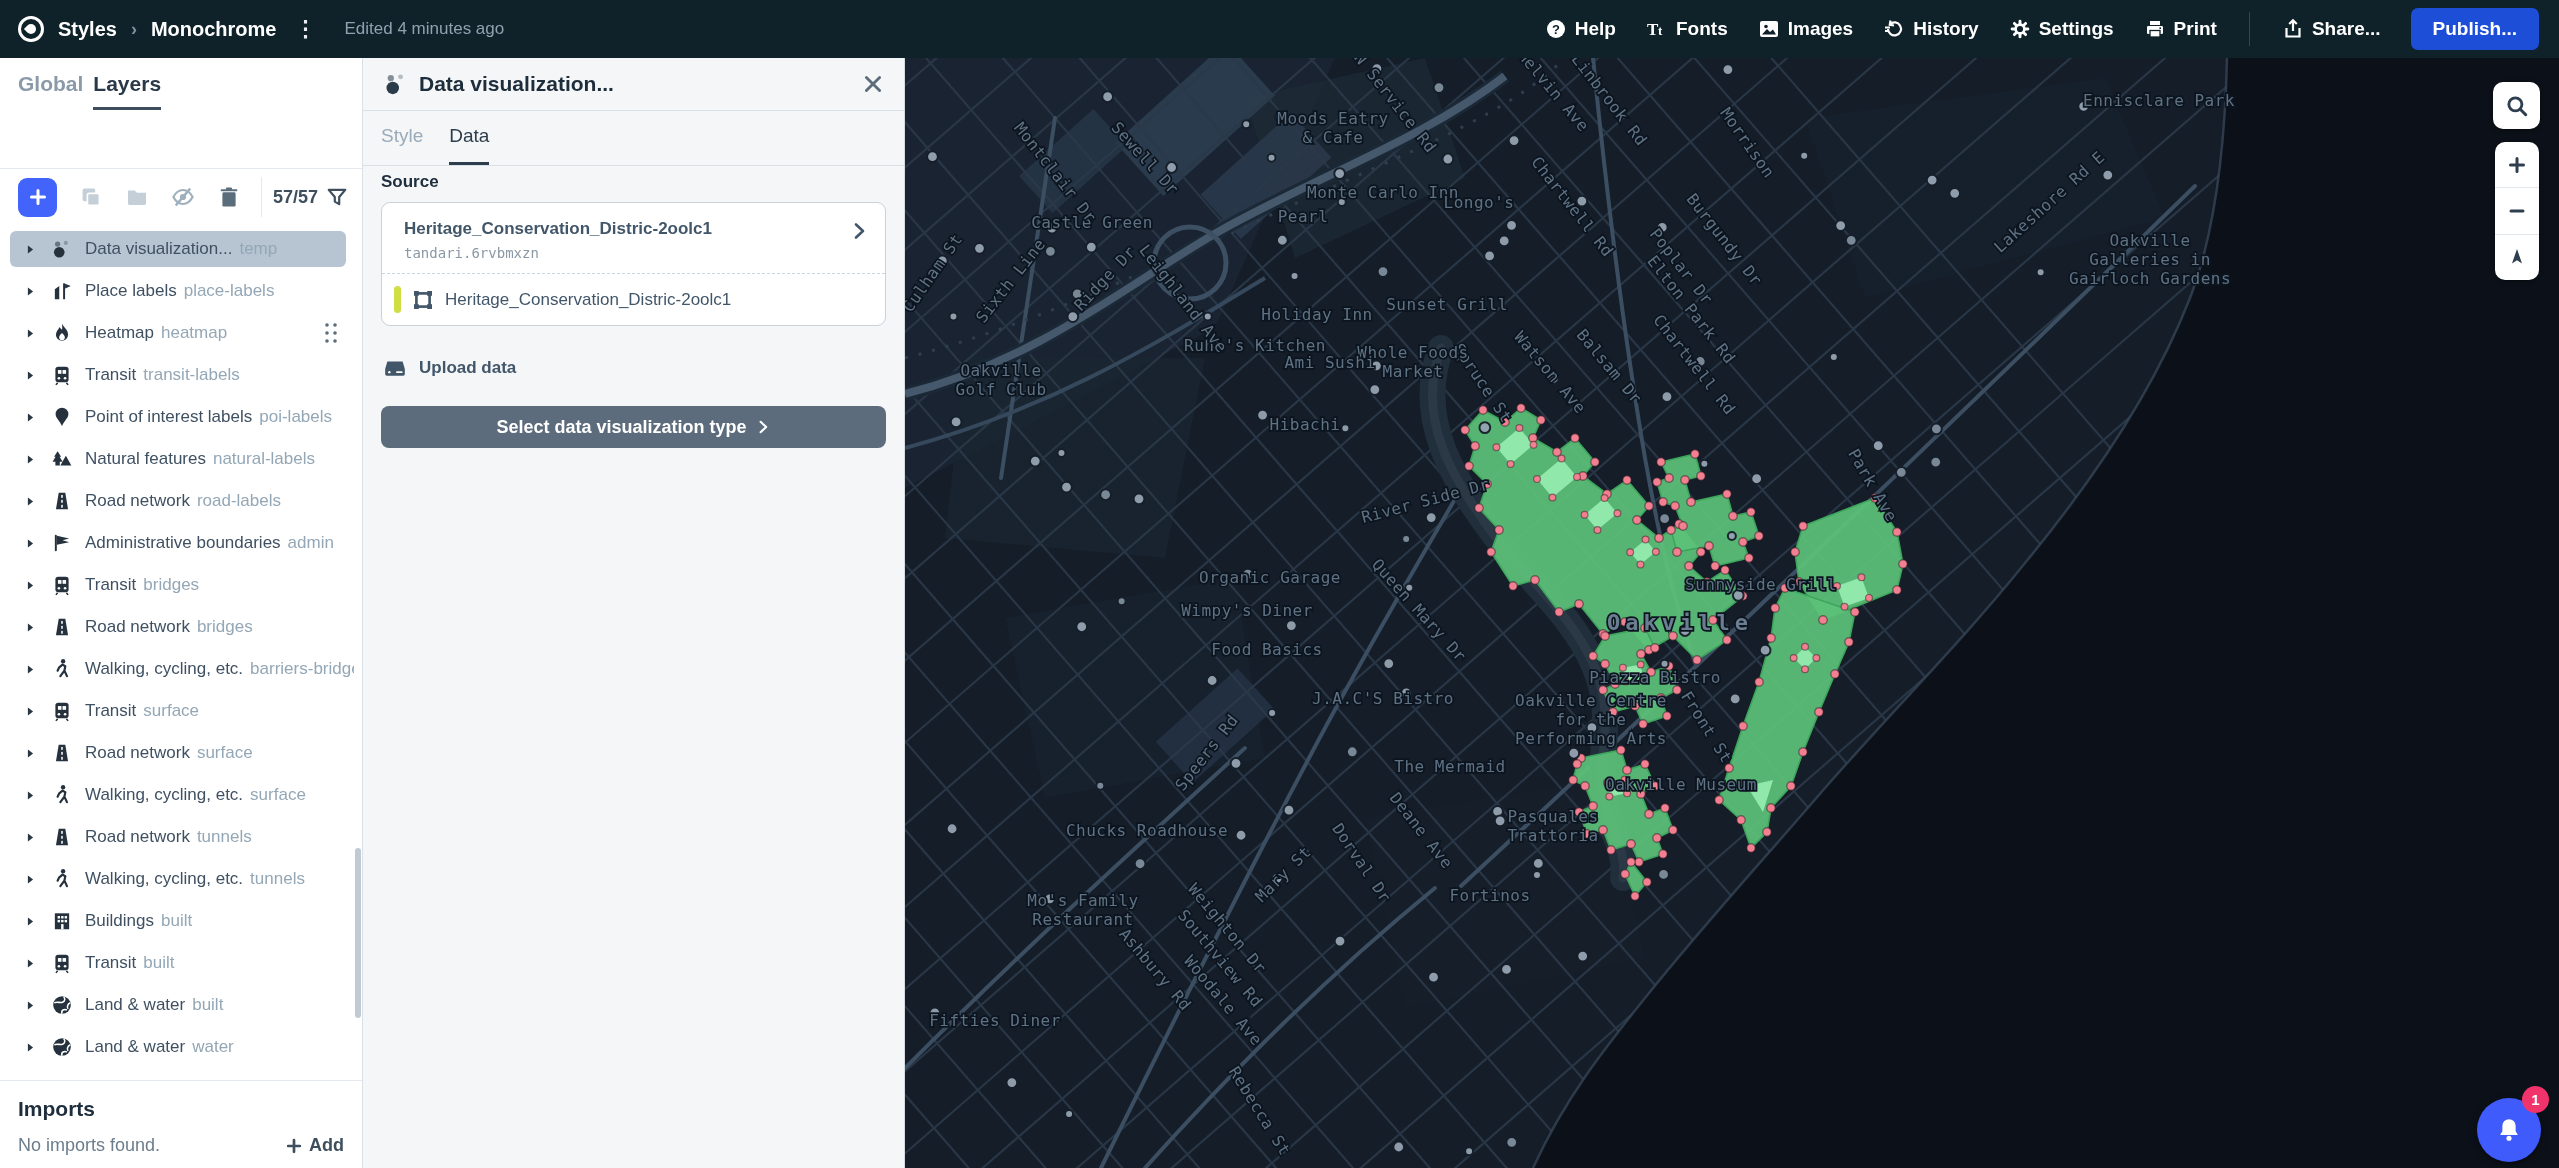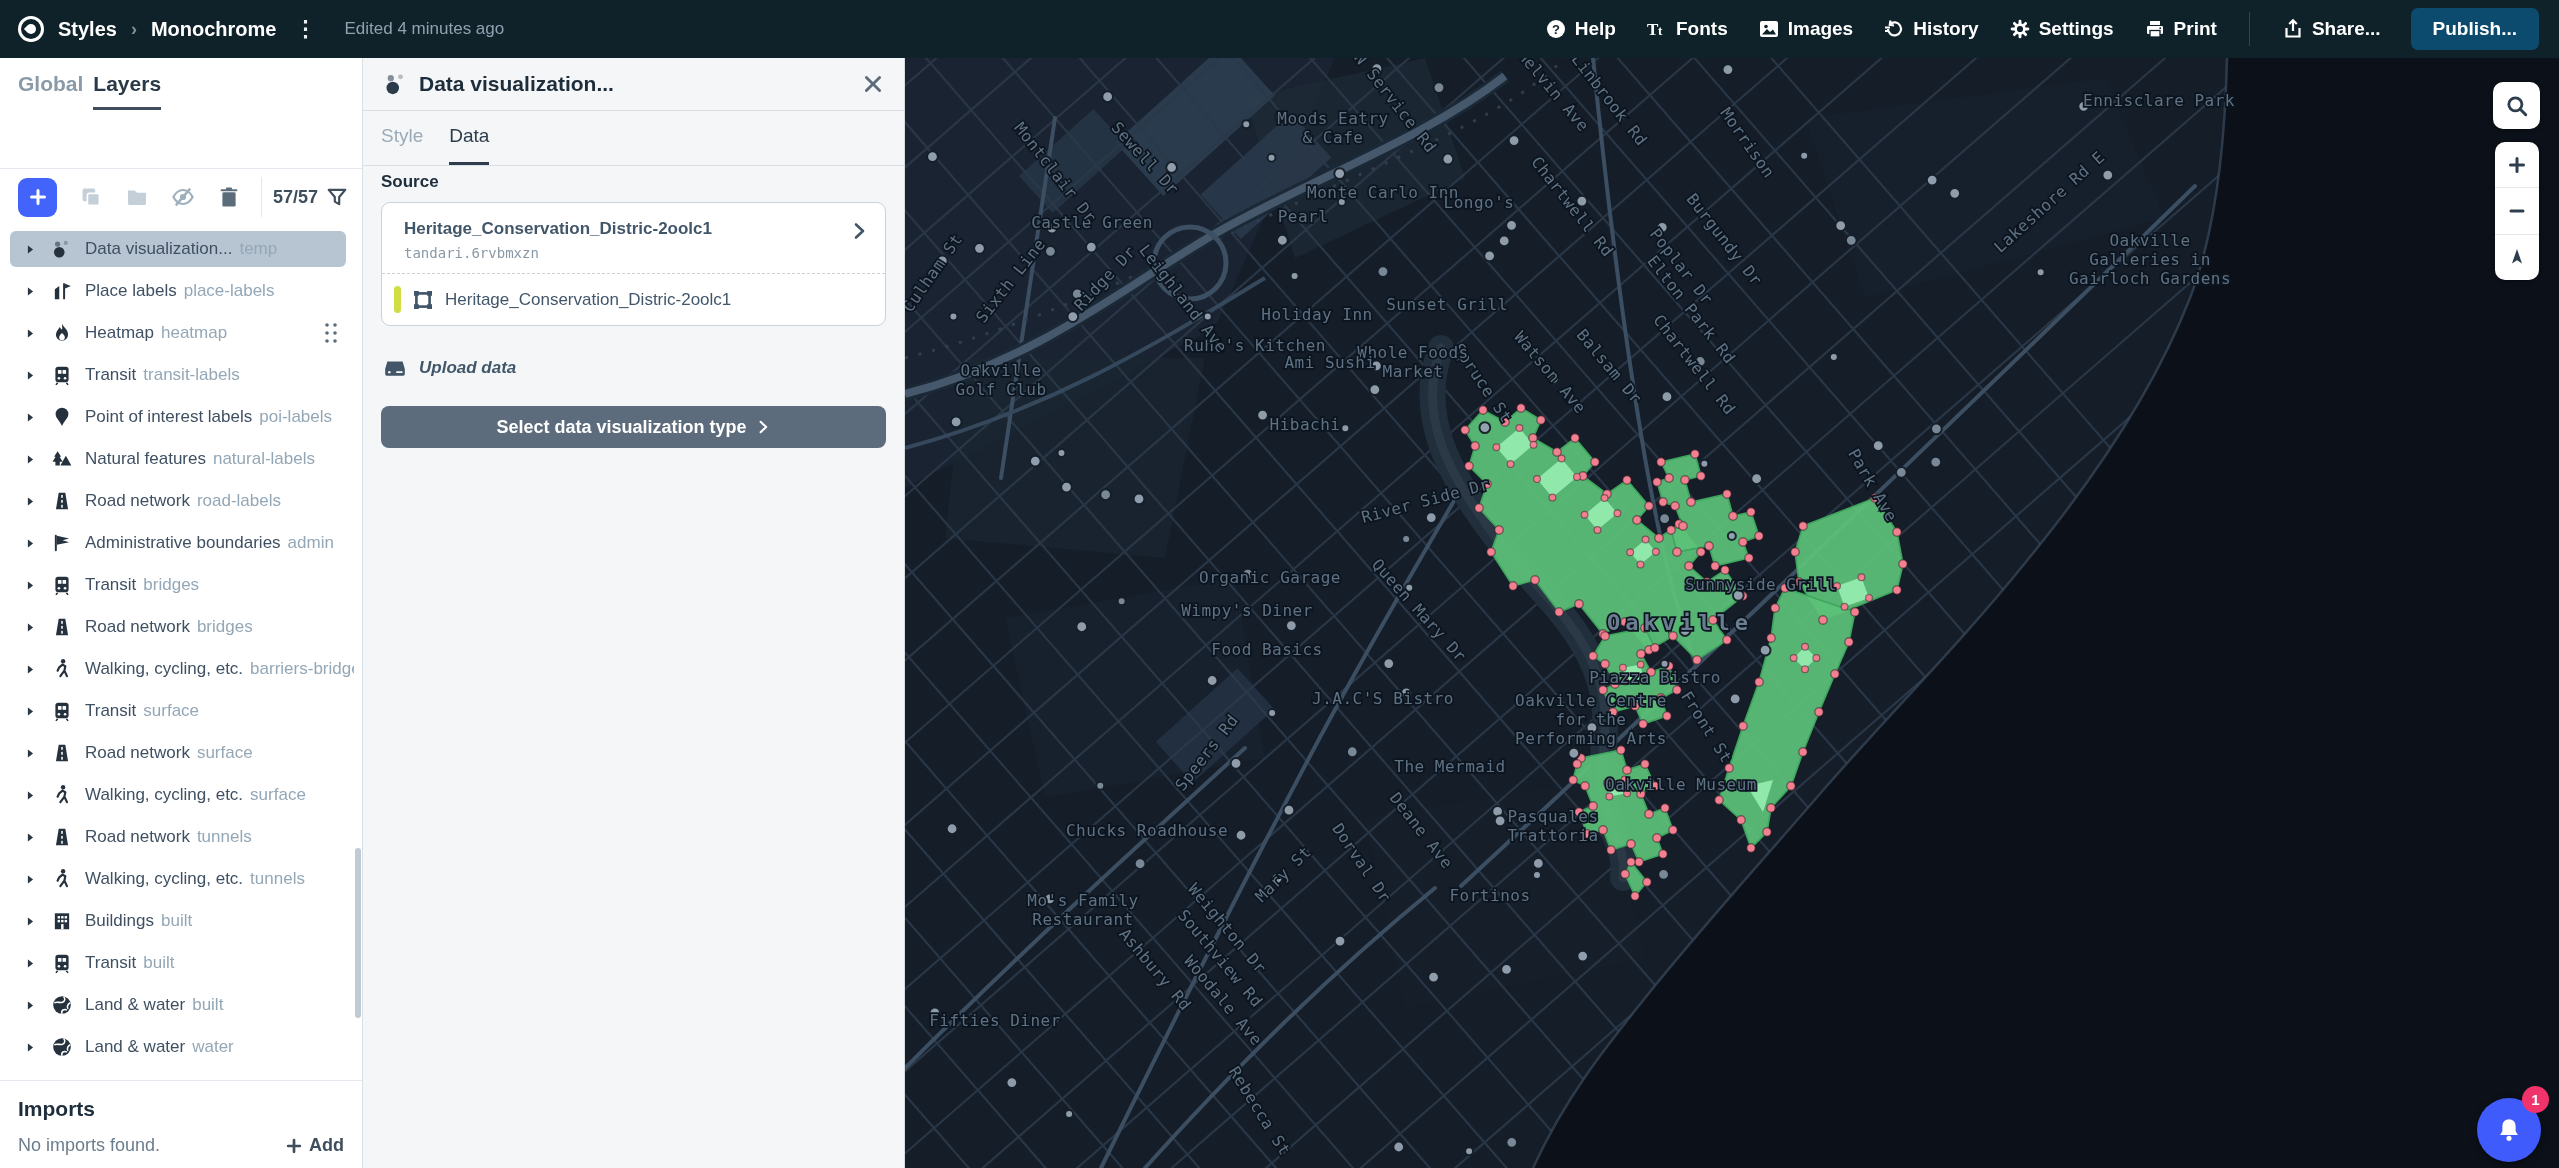--- a/index.html
+++ b/index.html
@@ -13,21 +13,21 @@
   .logo { width:26px; height:26px; border:3px solid #fff; border-radius:50%; position:relative; }
   .logo::after { content:""; position:absolute; left:5px; top:5px; width:10px; height:10px; background:#fff; border-radius:50% 50% 50% 0; transform:rotate(45deg); }
   .crumb { font-size:20px; font-weight:bold; color:#fff; }
   .crumb-sep { color:#7f93a2; font-size:18px; font-weight:bold; }
   .vdots { color:#e8eef2; font-size:22px; font-weight:bold; letter-spacing:0; padding:0 4px; line-height:14px; }
   .edited { color:#8fa2b0; font-size:17px; margin-left:10px; }
   .tb-right { display:flex; align-items:center; gap:30px; padding-right:20px; }
   .tb-item { display:flex; align-items:center; gap:8px; font-size:19px; font-weight:bold; color:#fff; cursor:pointer; }
   .tb-item svg { width:22px; height:22px; }
   .tb-divider { width:1px; height:34px; background:#32464f; margin:0 2px; }
-  .publish-btn { background:#0c4a6e; color:#fff; font-size:19px; font-weight:bold; border:none;
+  .publish-btn { background:#1d4ed8; color:#fff; font-size:19px; font-weight:bold; border:none;
                  border-radius:7px; padding:10px 22px; cursor:pointer; }
 
   
   #sidebar { position:absolute; left:0; top:58px; width:363px; height:1110px; background:#fff; border-right:1px solid #d9e0e6; }
   .side-tabs { display:flex; gap:10px; padding:14px 0 0 18px; height:52px; }
   .side-tab { font-size:21px; font-weight:bold; padding-bottom:8px; cursor:pointer; }
   .side-tab.inactive { color:#8a9aa9; }
   .side-tab.active { color:#2a3948; border-bottom:3px solid #3e4e5d; }
   .side-sep { position:absolute; left:0; top:110px; width:362px; height:1px; background:#e3e9ee; }
   .toolbar { position:absolute; left:0; top:111px; width:362px; height:56px; display:flex; align-items:center; }
@@ -68,21 +68,21 @@
   .src-heading { font-size:17px; font-weight:bold; color:#202f3d; margin:6px 0 0 18px; }
   .src-card { margin:10px 18px 0 18px; background:#fff; border:1px solid #c7d2da; border-radius:9px; }
   .src-top { padding:16px 16px 12px 22px; position:relative; cursor:pointer; }
   .src-name { font-size:17px; font-weight:bold; color:#42566a; }
   .src-id { font-family:"DejaVu Sans Mono", monospace; font-size:14px; color:#8a98a5; margin-top:6px; }
   .src-chev { position:absolute; right:16px; top:18px; width:20px; height:20px; color:#42566a; }
   .src-bottom { border-top:1px dashed #c9d4dc; display:flex; align-items:center; padding:12px 16px 12px 12px; cursor:pointer; }
   .src-pill { width:7px; height:27px; border-radius:4px; background:#cede43; flex:none; }
   .poly-ic { width:24px; height:24px; color:#42566a; margin-left:10px; flex:none; }
   .src-layer { font-size:17px; color:#42566a; margin-left:10px; white-space:nowrap; overflow:hidden; }
-  .upload-row { display:flex; align-items:center; gap:12px; margin:30px 0 0 20px; cursor:pointer; color:#42566a;font-style:italic; }
+  .upload-row { display:flex; align-items:center; gap:12px; margin:30px 0 0 20px; cursor:pointer; color:#42566a; }
   .upload-row svg { width:24px; height:24px; }
   .upload-label { font-size:17px; font-weight:bold; }
   .select-btn { display:flex; align-items:center; justify-content:center; gap:8px; margin:26px 18px 0 18px;
                 height:42px; background:#5d6c7c; border:none; border-radius:8px; width:calc(100% - 36px);
                 color:#fff; font-size:18px; font-weight:bold; cursor:pointer; font-family:"Liberation Sans",sans-serif; }
 
   
   #map { position:absolute; left:905px; top:58px; width:1654px; height:1110px; background:#10161f; }
   #map svg.base { position:absolute; left:0; top:0; }
   #legend { position:absolute; left:36px; top:24px; z-index:10; }

